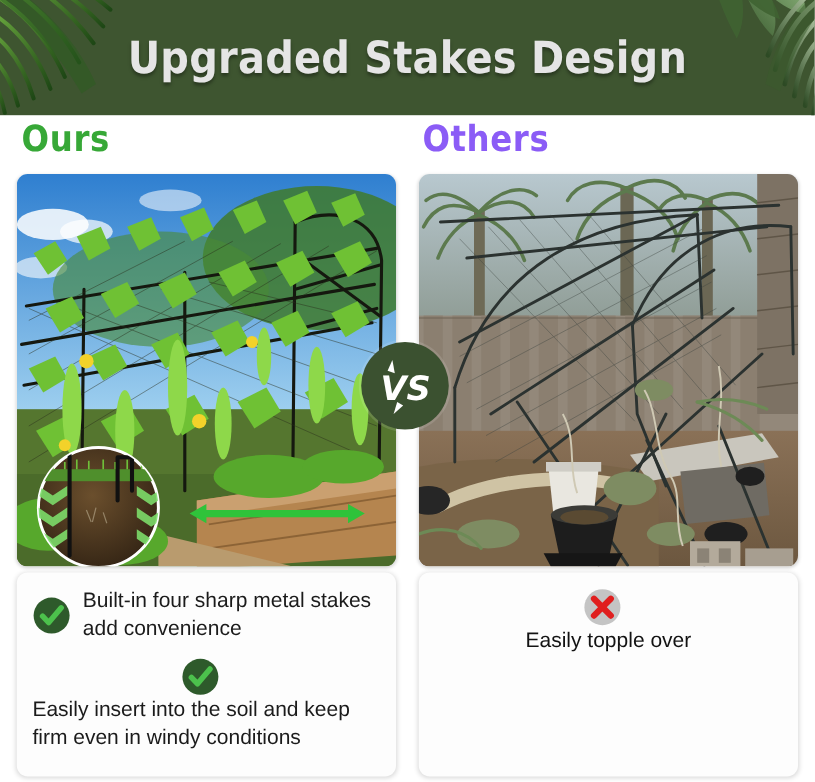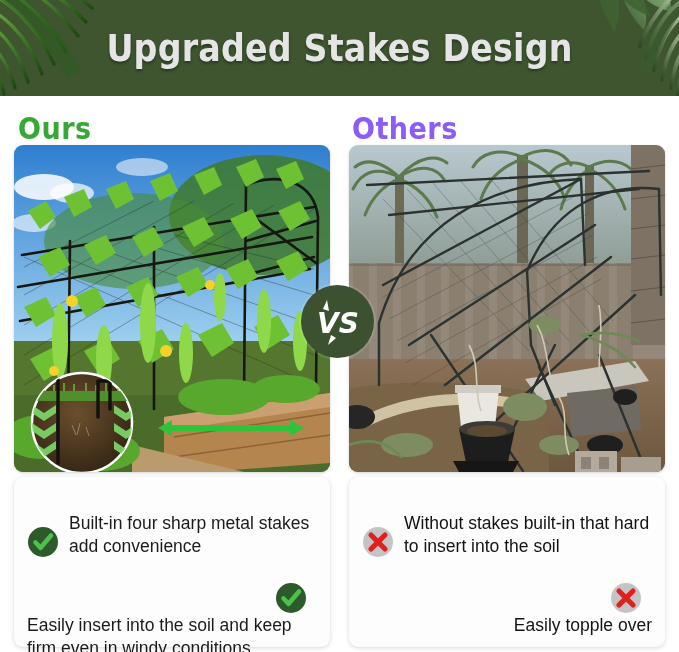--- a/index.html
+++ b/index.html
@@ -25,21 +25,21 @@
     font-size:37px;font-weight:bold;letter-spacing:.2px;
     text-shadow:0 2px 3px rgba(0,0,0,.35);
     z-index:4;
   }
 
   
   .frond-left{position:absolute;left:-38px;top:-34px;width:150px;height:150px;z-index:2;}
   .frond-right{position:absolute;right:-16px;top:-30px;width:145px;height:150px;z-index:2;}
 
   
-  .label-row{position:absolute;top:111px;left:0;width:679px;height:42px;}
+  .label-row{position:absolute;top:99px;left:0;width:679px;height:42px;}
   .lbl{
     position:absolute;top:0;
     font-family:"DejaVu Sans Condensed","Liberation Sans", sans-serif;
     font-size:30px;font-weight:bold;letter-spacing:.5px;
   }
   .lbl-ours{left:18px;color:#37a837;}
   .lbl-others{left:352px;color:#8b5cf6;}
 
   
   .photo{
@@ -53,21 +53,21 @@
   
   .card{
     position:absolute;top:477px;width:316px;height:170px;
     background:#fdfdfd;border-radius:9px;
     box-shadow:0 1px 4px rgba(0,0,0,.16);
     box-sizing:border-box;padding:12px 13px 10px 13px;
   }
   .card-left{left:14px;}
   .card-right{left:349px;}
 
-  .bullet{display:flex;align-items:flex-end;margin-bottom:12px;margin-top:23px;}
+  .bullet{display:flex;align-items:center;margin-bottom:12px;}
   .bullet:last-child{margin-bottom:0;flex-direction:column;}
   .bullet .icon{flex:0 0 auto;width:32px;height:32px;margin-right:10px;margin-top:1px;}
   .bullet .txt{
     font-size:17.5px;line-height:23px;color:#1b1b1b;
     font-family:"Liberation Sans", sans-serif;
   }
   .card-right .bullet .txt{color:#131313;}
 
   
   .vs-badge{
@@ -481,27 +481,20 @@
     <svg class="icon" viewBox="0 0 32 32">
       <circle cx="16" cy="16" r="15" fill="#2e5a2b"></circle>
       <path d="M8.5 16.5 L13.6 21.8 L24 9.5" stroke="#4cc14c" stroke-width="4.6" fill="none" stroke-linecap="round" stroke-linejoin="round"></path>
     </svg>
     <div class="txt">Easily insert into the soil and keep firm even in windy conditions</div>
   </div>
 </div>
 
 <div class="card card-right">
 
-  <div class="bullet">
-    <svg class="icon" viewBox="0 0 32 32">
-      <circle cx="16" cy="16" r="15" fill="#c4c4c4"></circle>
-      <path d="M9 9 L23 23 M23 9 L9 23" stroke="#e01f1f" stroke-width="5.2" stroke-linecap="round"></path>
-    </svg>
-    <div class="txt">Without stakes built-in that hard to insert into the soil</div>
-  </div>
 
   <div class="bullet">
     <svg class="icon" viewBox="0 0 32 32">
       <circle cx="16" cy="16" r="15" fill="#c4c4c4"></circle>
       <path d="M9 9 L23 23 M23 9 L9 23" stroke="#e01f1f" stroke-width="5.2" stroke-linecap="round"></path>
     </svg>
     <div class="txt">Easily topple over</div>
   </div>
 </div>
 

